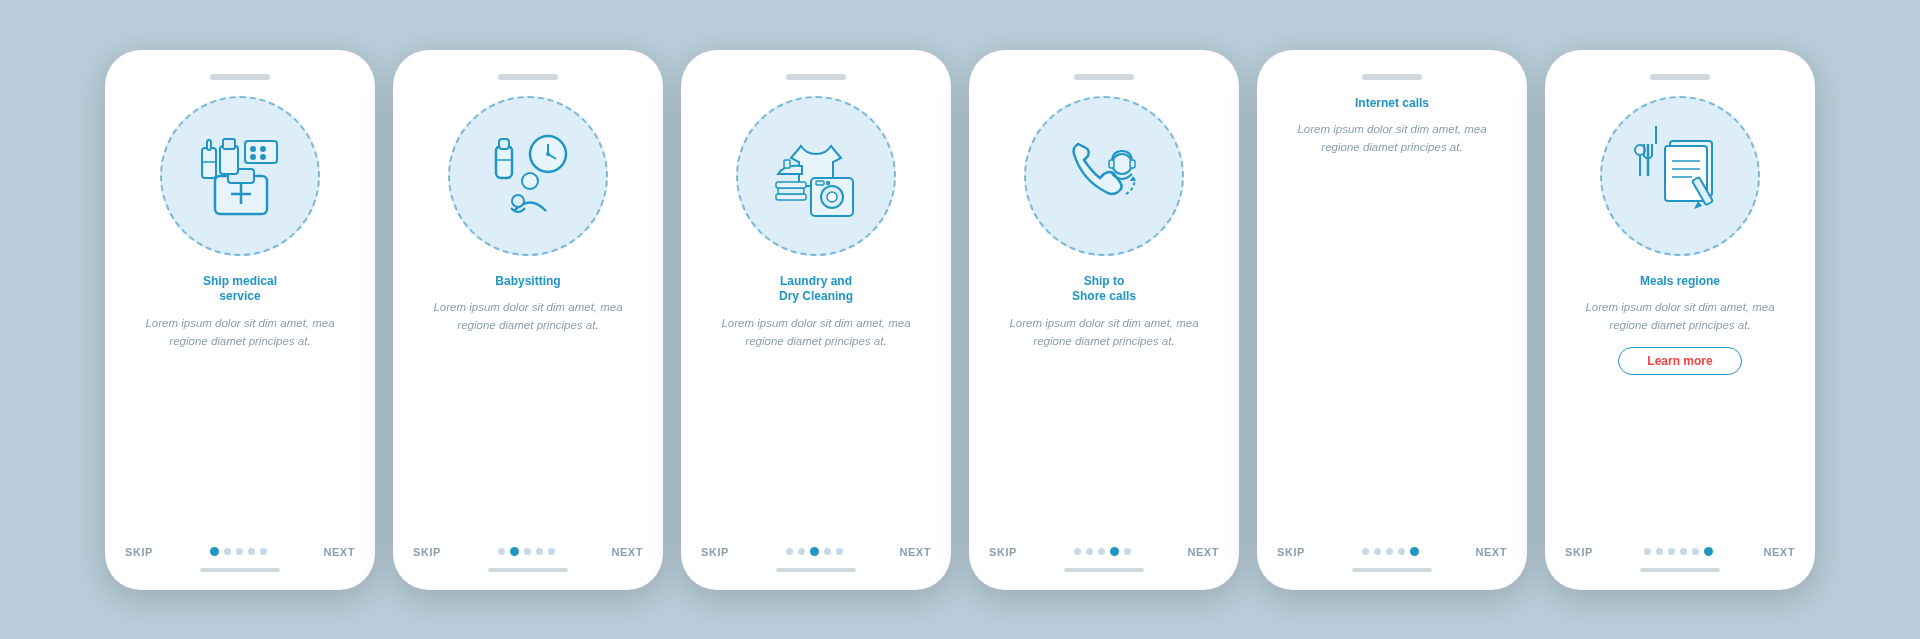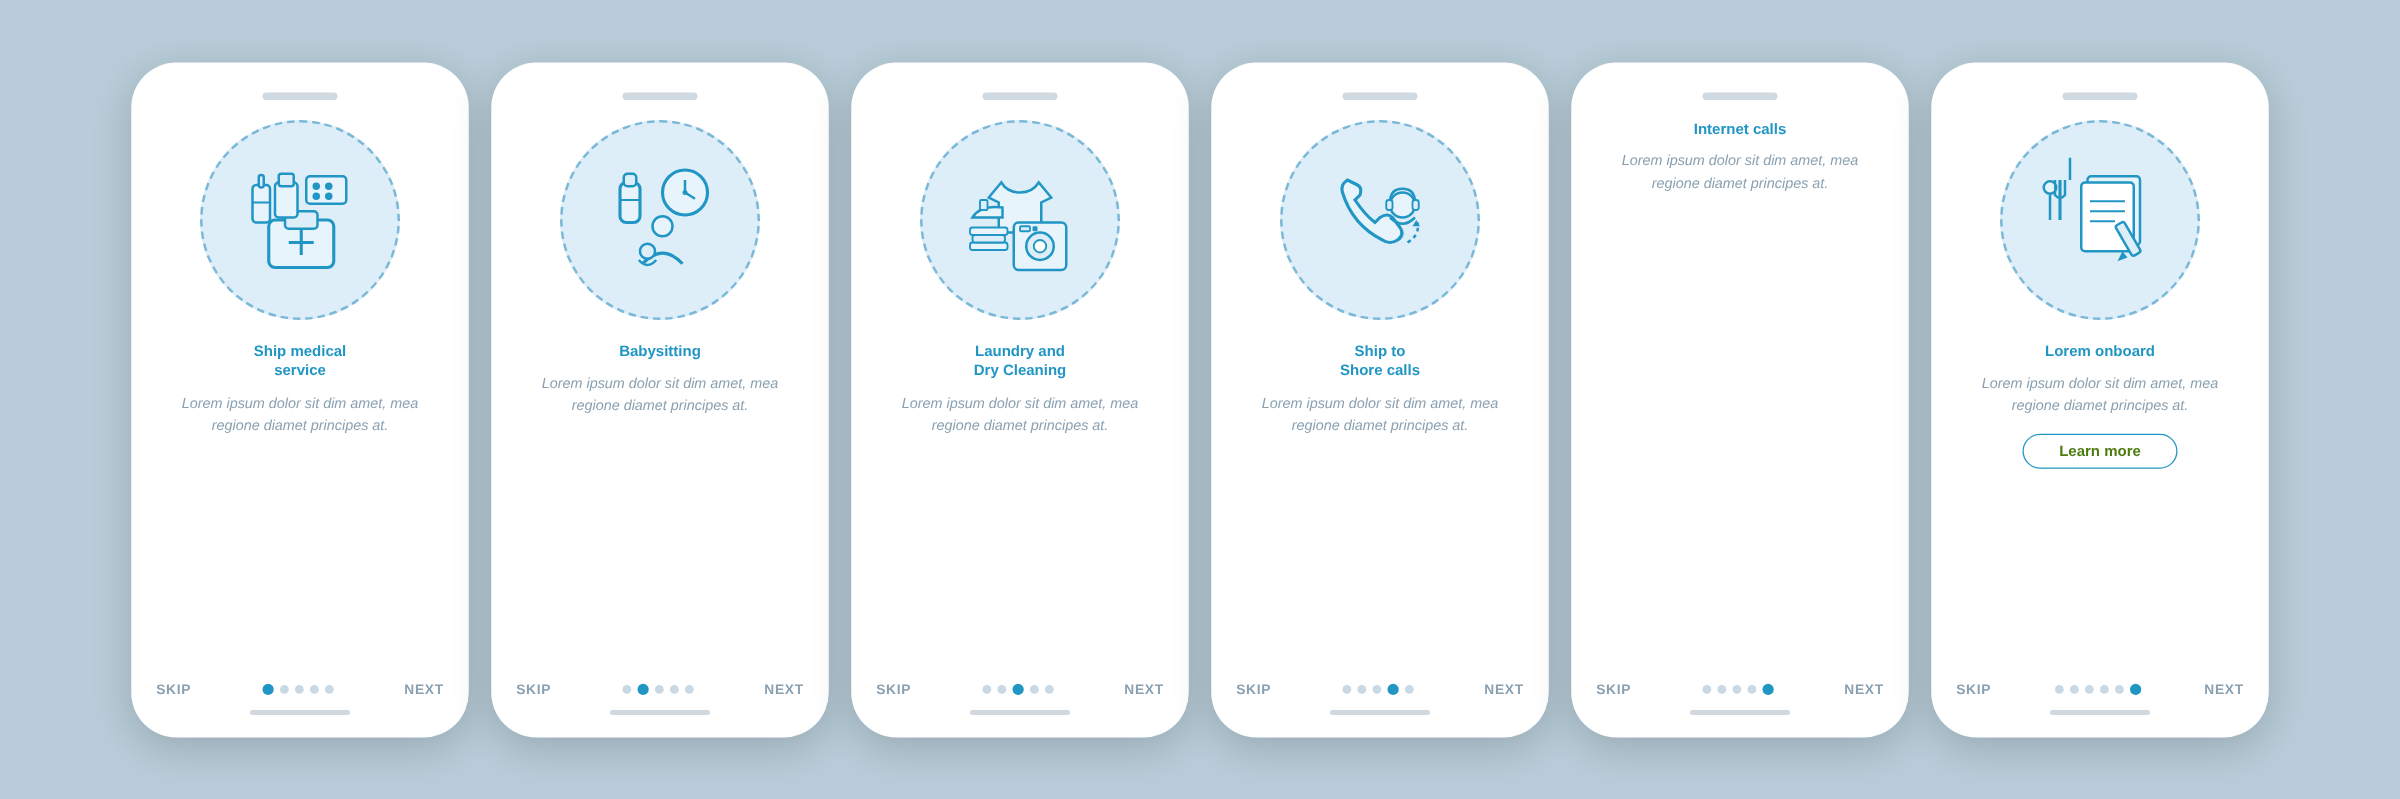--- a/index.html
+++ b/index.html
@@ -69,21 +69,21 @@
       color: #8aa0b0;
       text-align: center;
       line-height: 1.55;
       margin-bottom: 12px;
       font-style: italic;
     }
     .learn-more-btn {
       border: 1.5px solid #2196c4;
       border-radius: 20px;
       padding: 6px 28px;
-      color: #4d7c0f;
+      color: #ef4444;
       font-size: 12px;
       font-weight: 600;
       background: white;
       margin-bottom: 16px;
       cursor: pointer;
     }
     .phone-footer {
       display: flex;
       align-items: center;
       justify-content: space-between;
@@ -311,21 +311,21 @@
         <line x1="26" y1="18" x2="26" y2="22 Q26 30 22 32 L22 50" stroke="#2196c4" stroke-width="2" fill="none"></line>
 
         <line x1="10" y1="30" x2="10" y2="50" stroke="#2196c4" stroke-width="2"></line>
         <circle cx="10" cy="24" r="5" stroke="#2196c4" stroke-width="2" fill="#e8f4fb"></circle>
 
         <line x1="14" y1="18" x2="14" y2="28" stroke="#2196c4" stroke-width="1.5"></line>
         <line x1="18" y1="18" x2="18" y2="28" stroke="#2196c4" stroke-width="1.5"></line>
         <line x1="22" y1="18" x2="22" y2="28" stroke="#2196c4" stroke-width="1.5"></line>
       </svg>
     </div>
-    <div class="card-title">Lorem onboard</div>
+    <div class="card-title">Meals regione</div>
     <div class="card-body">Lorem ipsum dolor sit dim amet, mea regione diamet principes at.</div>
     <button class="learn-more-btn">Learn more</button>
     <div class="phone-footer">
       <span class="footer-skip">SKIP</span>
       <div class="dots">
         <div class="dot"></div>
         <div class="dot"></div>
         <div class="dot"></div>
         <div class="dot"></div>
         <div class="dot"></div>

